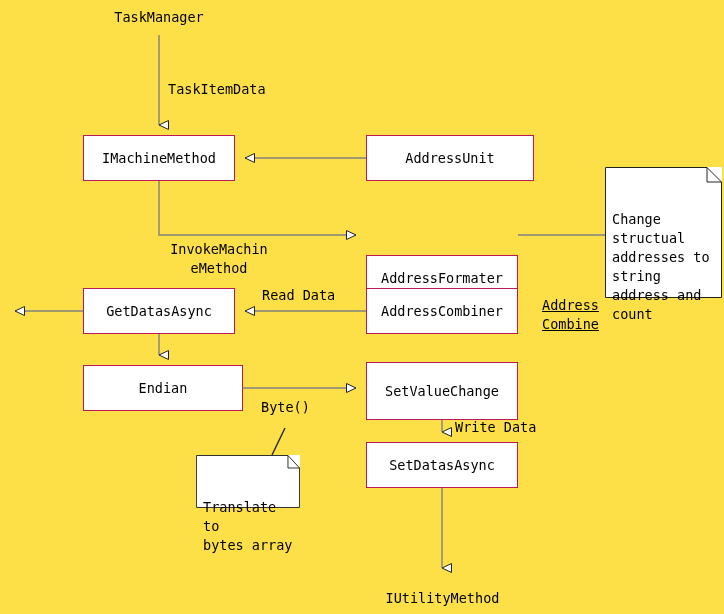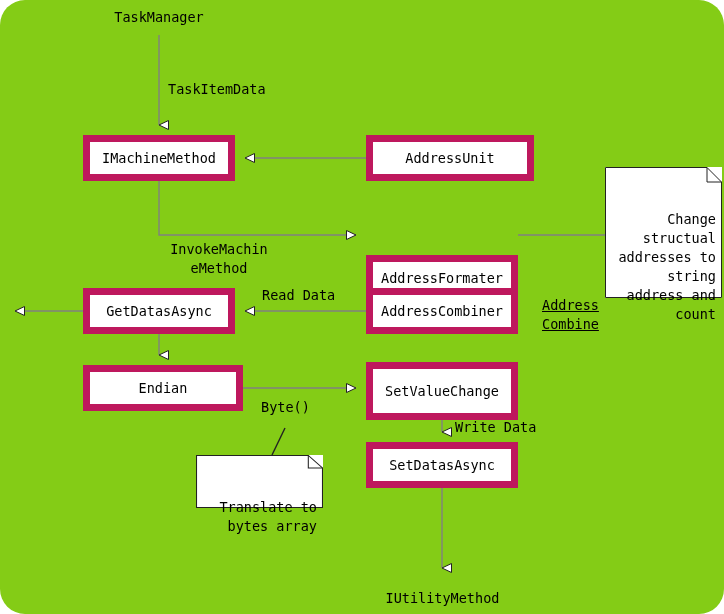--- a/index.html
+++ b/index.html
@@ -7,35 +7,34 @@
     padding: 0;
     background: #ffffff;
   }
   body {
     font-family: "DejaVu Sans Mono", "Liberation Mono", monospace;
   }
   #canvas {
     position: relative;
     width: 724px;
     height: 614px;
-    background: #84cc16;
+    background: #fde047;
     overflow: hidden;
-    border-radius: 25px;
   }
   #edges {
     position: absolute;
     left: 0;
     top: 0;
     width: 724px;
     height: 614px;
   }
   .node {
     position: absolute;
     box-sizing: border-box;
-    border: 7px solid #be185d;
+    border: 1px solid #be185d;
     background: #ffffff;
     color: #000000;
     display: flex;
     align-items: center;
     justify-content: center;
     font-size: 13.5px;
     letter-spacing: 0px;
     white-space: nowrap;
     z-index: 3;
   }
@@ -56,21 +55,20 @@
     left: 0;
     top: 0;
     width: 100%;
     height: 100%;
     z-index: -1;
   }
   .note .note-text {
     position: relative;
     z-index: 1;
     display: block;
-    text-align: right;
   }
   .label {
     position: absolute;
     color: #000000;
     font-size: 13.5px;
     line-height: 19px;
     white-space: pre-line;
     z-index: 4;
     background: transparent;
   }
@@ -162,21 +160,21 @@
       <path d="M102,0.5 L102,15 L116.5,15" fill="none" stroke="#222222" stroke-width="1"></path>
     </svg>
     <span class="note-text">Change
 structual
 addresses to
 string
 address and
 count</span>
   </div>
 
-  <div class="note" style="left:196px; top:455px; width:127px; height:53px;">
+  <div class="note" style="left:196px; top:455px; width:104px; height:53px;">
     <svg class="note-shape" viewBox="0 0 121 53" preserveAspectRatio="none">
       <path d="M0.5,0.5 L107,0.5 L120.5,13 L120.5,52.5 L0.5,52.5 Z" fill="#ffffff" stroke="#222222" stroke-width="1"></path>
       <path d="M107,0.5 L107,13 L120.5,13" fill="none" stroke="#222222" stroke-width="1"></path>
     </svg>
     <span class="note-text">Translate to
 bytes array</span>
   </div>
 
 </div>
 

